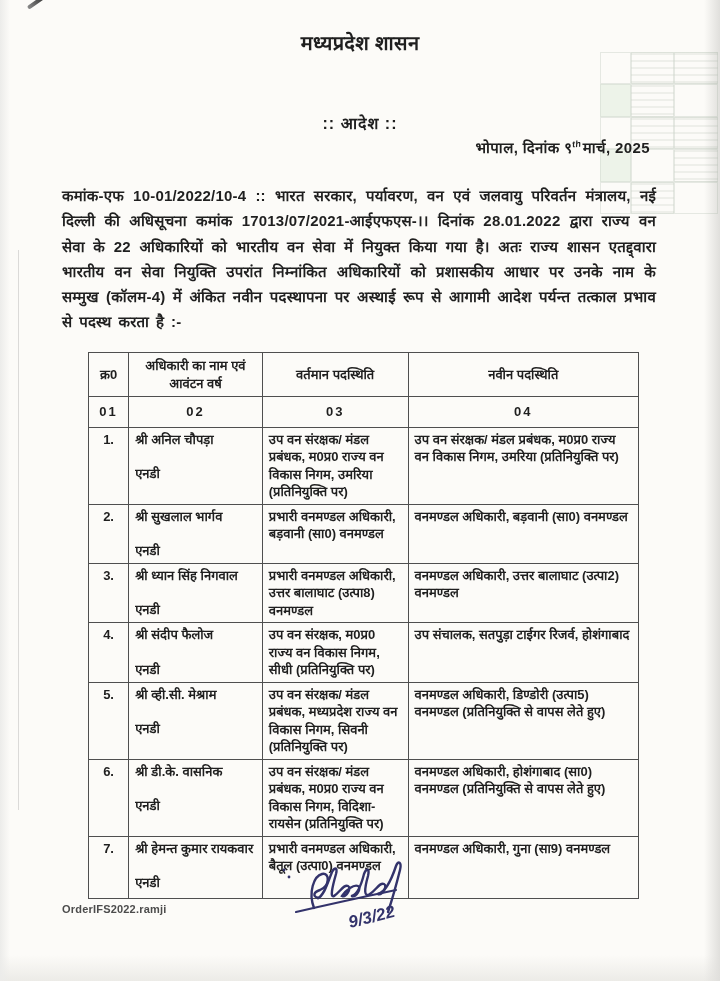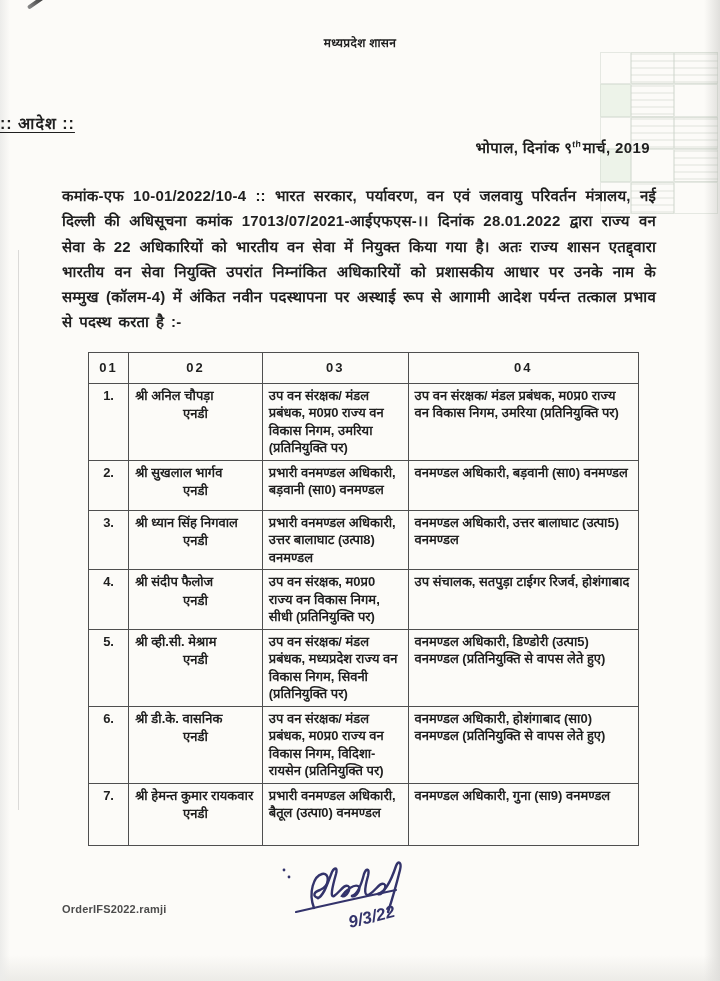--- a/index.html
+++ b/index.html
@@ -30,25 +30,25 @@
   .bleed{
     position:absolute;right:2px;top:52px;width:118px;height:162px;
     opacity:.38;filter:blur(.6px);
     display:grid;grid-template-columns:26% 37% 37%;grid-auto-rows:1fr;
   }
   .bleed div{border:1px solid rgba(140,160,140,.55);}
   .bleed .g{background:rgba(150,200,150,.38);}
   .bleed .t{background:repeating-linear-gradient(180deg,rgba(120,140,120,.28) 0 2px,transparent 2px 7px);}
 
   .header{position:absolute;top:32px;left:0;width:720px;text-align:center;}
-  .header div{font-size:12px;font-weight:700;line-height:22px;letter-spacing:.3px;}
+  .header div{font-size:20px;font-weight:700;line-height:22px;letter-spacing:.3px;}
   .order-heading{
-    position:absolute;top:112px;left:0;width:720px;text-align:left;
+    position:absolute;top:112px;left:0;width:720px;text-align:center;
     font-size:16px;font-weight:700;letter-spacing:1px;
-    text-decoration:underline;text-underline-offset:3px;
+    text-underline-offset:3px;
   }
   .place-date{
     position:absolute;top:137px;right:70px;
     font-size:15px;font-weight:700;letter-spacing:.4px;white-space:nowrap;
   }
   .place-date .day{display:inline-block;font-size:15px;}
   .place-date .sup{
     display:inline-block;font-size:9px;font-style:italic;font-weight:700;
     vertical-align:super;transform:rotate(-8deg);margin:0 1px 0 0;
   }
@@ -64,21 +64,21 @@
     border-collapse:collapse;table-layout:fixed;
   }
   .order-table th,.order-table td{
     border:1.5px solid #4f4f4f;
     font-size:13px;font-weight:600;line-height:17.5px;
     padding:3px 6px;vertical-align:top;text-align:left;
   }
   .order-table thead th{text-align:center;font-weight:700;vertical-align:middle;padding:4px 4px;}
   .order-table .colnum td{text-align:center;font-weight:700;padding:6px;letter-spacing:2px;}
   .order-table .sn{text-align:center;padding-left:2px;padding-right:2px;}
-  .batch{font-weight:700;margin-top:1px;text-align:center;}
+  .batch{font-weight:700;margin-top:17px;}
 
   .signature{position:absolute;top:856px;left:278px;width:170px;height:100px;}
   .filename{
     position:absolute;top:903px;left:62px;
     font-size:11px;color:#4c4c4c;font-weight:600;letter-spacing:.2px;
   }
 </style>
 </head>
 <body>
 
@@ -104,32 +104,38 @@
       <div class="t"></div>
       <div></div>
   </div>
 
   <div class="header">
     <div>मध्यप्रदेश शासन</div>
   </div>
 
   <div class="order-heading">:: आदेश ::</div>
 
-  <div class="place-date"><span>भोपाल, दिनांक </span><span class="day">९</span><span class="sup">th</span><span>मार्च, 2019</span></div>
+  <div class="place-date"><span>भोपाल, दिनांक </span><span class="day">९</span><span class="sup">th</span><span>मार्च, 2025</span></div>
 
   <p class="para"><span class="lead">कमांक-एफ 10-01/2022/10-4 ::</span><span> भारत सरकार, पर्यावरण, वन एवं जलवायु परिवर्तन मंत्रालय, नई दिल्ली की अधिसूचना कमांक 17013/07/2021-आईएफएस-।। दिनांक 28.01.2022 द्वारा राज्य वन सेवा के 22 अधिकारियों को भारतीय वन सेवा में नियुक्त किया गया है। अतः राज्य शासन एतद्द्वारा भारतीय वन सेवा नियुक्ति उपरांत निम्नांकित अधिकारियों को प्रशासकीय आधार पर उनके नाम के सम्मुख (कॉलम-4) में अंकित नवीन पदस्थापना पर अस्थाई रूप से आगामी आदेश पर्यन्त तत्काल प्रभाव से पदस्थ करता है :-</span></p>
 
   <table class="order-table">
     <colgroup>
       <col style="width:7.3%">
         <col style="width:24.3%">
         <col style="width:26.5%">
         <col style="width:41.9%">
     </colgroup>
     <thead>
+      <tr>
+        <th>क्र0</th>
+        <th>अधिकारी का नाम एवं आवंटन वर्ष</th>
+        <th>वर्तमान पदस्थिति</th>
+        <th>नवीन पदस्थिति</th>
+      </tr>
       <tr class="colnum">
         <td>01</td>
         <td>02</td>
         <td>03</td>
         <td>04</td>
       </tr>
     </thead>
     <tbody>
       <tr style="height:64px;">
         <td class="sn">1.</td>
@@ -149,21 +155,21 @@
         <td>प्रभारी वनमण्डल अधिकारी, बड़वानी (सा0) वनमण्डल</td>
         <td>वनमण्डल अधिकारी, बड़वानी (सा0) वनमण्डल</td>
       </tr>
       <tr style="height:58px;">
         <td class="sn">3.</td>
         <td>
             <div>श्री ध्यान सिंह निगवाल</div>
             <div class="batch">एनडी</div>
           </td>
         <td>प्रभारी वनमण्डल अधिकारी, उत्तर बालाघाट (उत्पा8) वनमण्डल</td>
-        <td>वनमण्डल अधिकारी, उत्तर बालाघाट (उत्पा5) वनमण्डल</td>
+        <td>वनमण्डल अधिकारी, उत्तर बालाघाट (उत्पा2) वनमण्डल</td>
       </tr>
       <tr style="height:56px;">
         <td class="sn">4.</td>
         <td>
             <div>श्री संदीप फैलोज</div>
             <div class="batch">एनडी</div>
           </td>
         <td>उप वन संरक्षक, म0प्र0 राज्य वन विकास निगम, सीधी (प्रतिनियुक्ति पर)</td>
         <td>उप संचालक, सतपुड़ा टाईगर रिजर्व, होशंगाबाद</td>
       </tr>

